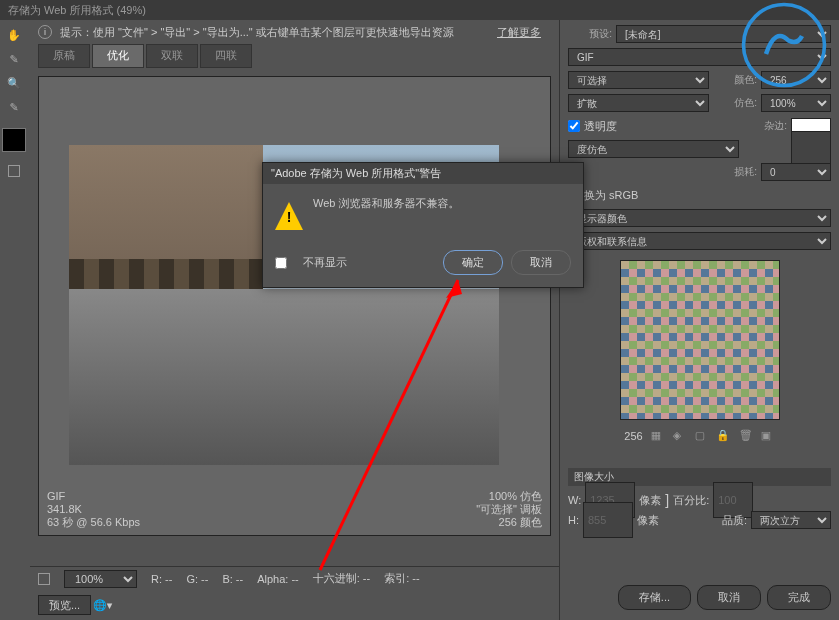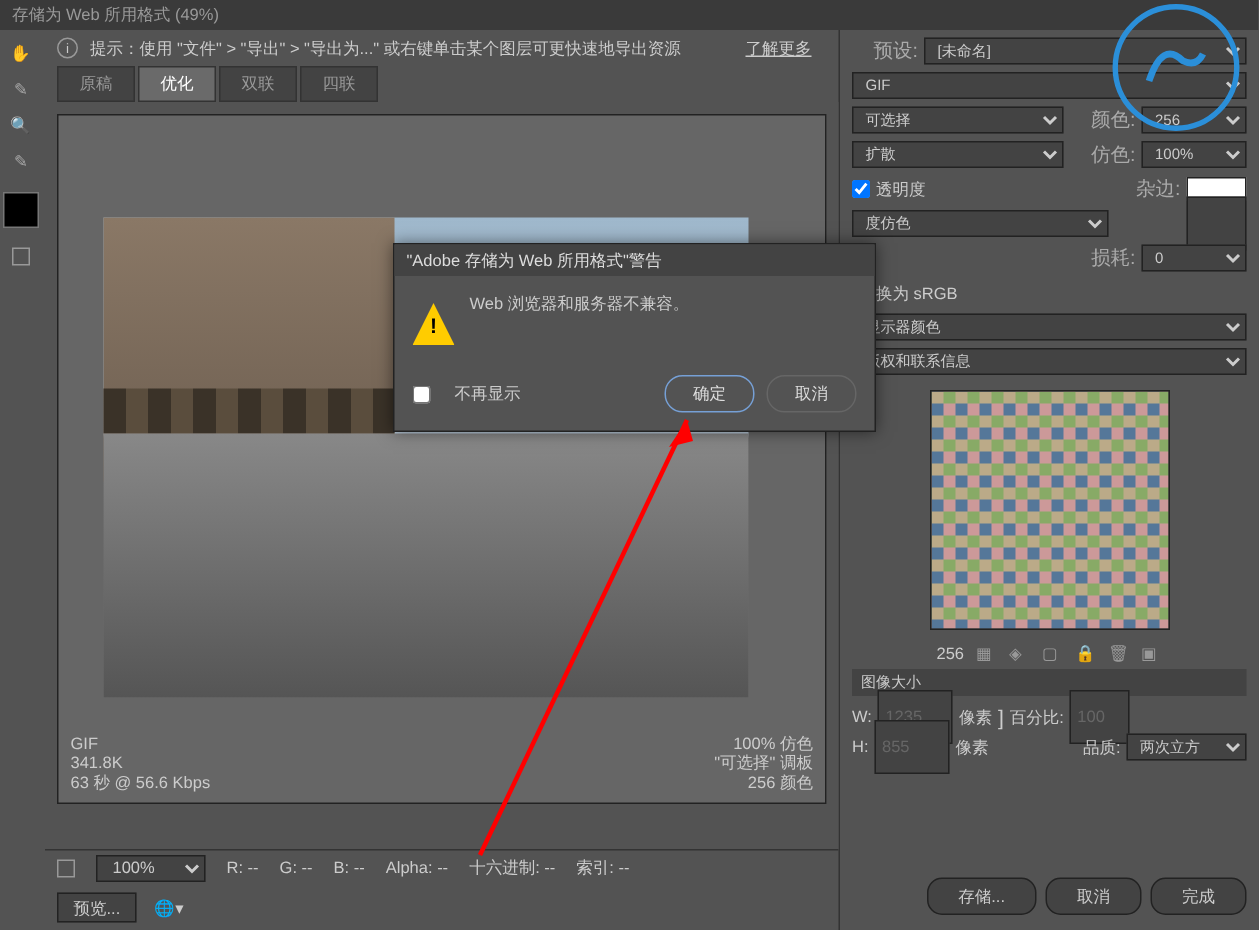--- a/index.html
+++ b/index.html
@@ -19,33 +19,33 @@
 .canvas-wrap{flex:1;background:#535353;padding:8px;position:relative}
 .canvas{width:100%;height:460px;border:1px solid #222;background:#666;position:relative;overflow:hidden}
 .photo{position:absolute;left:30px;top:68px;width:430px;height:320px;background:linear-gradient(180deg,#9fb8cc 0%,#b8c9d8 45%,#555 46%,#777 100%)}
 .photo::before{content:"";position:absolute;top:0;left:0;right:55%;bottom:45%;background:linear-gradient(180deg,#8a7866 0%,#6d5e50 100%)}
 .photo::after{content:"";position:absolute;bottom:0;left:0;right:0;height:55%;background:linear-gradient(180deg,#888 0%,#555 100%)}
 .arches{position:absolute;bottom:55%;left:0;right:55%;height:30px;background:repeating-linear-gradient(90deg,#3a3228 0,#3a3228 15px,#5a4d3d 15px,#5a4d3d 30px)}
 .stats{position:absolute;bottom:6px;left:8px;color:#999;font-size:10px;line-height:13px}
 .stats-right{position:absolute;bottom:6px;right:8px;color:#999;font-size:10px;text-align:right;line-height:13px}
 .zoom-row{height:24px;display:flex;align-items:center;gap:14px;padding:0 8px;color:#ccc;border-top:1px solid #333}
 .zoom-sel{background:#434343;border:1px solid #222;padding:1px 16px 1px 6px;color:#ccc;height:18px}
-.bottom-bar{height:30px;display:flex;align-items:center;padding:0 8px;gap:12px}
+.bottom-bar{height:30px;display:flex;align-items:center;padding:0 8px;gap:2px}
 .btn-sm{background:#434343;border:1px solid #222;padding:2px 10px;color:#ccc;height:20px}
 .right{width:280px;background:#535353;padding:4px 8px;display:flex;flex-direction:column;gap:3px;border-left:1px solid #333}
 .row{display:flex;align-items:center;gap:4px;height:20px}
-.lbl{width:44px;text-align:right;color:#aaa;font-size:13px}
+.lbl{width:44px;text-align:right;color:#aaa;font-size:10px}
 .sel{flex:1;background:#434343;border:1px solid #222;height:18px;padding:0 4px;color:#ccc;font-size:10px}
 .sel-sm{width:70px;background:#434343;border:1px solid #222;height:18px;padding:0 4px;color:#ccc;font-size:10px}
 .num{width:40px;background:#434343;border:1px solid #222;height:36px;padding:0 4px;color:#666}
 .chk{width:12px;height:12px}
 .palette{width:160px;height:160px;background:repeating-conic-gradient(#8a6 0 25%,#c99 0 50%,#579 0 75%,#ba8 0 100%);background-size:16px 16px;border:1px solid #222;margin:6px auto}
 .palette-row{display:flex;align-items:center;justify-content:center;gap:8px;font-size:10px}
 .pal-icon{width:14px;height:14px;color:#999}
-.sect{margin-top:0}
+.sect{margin-top:22px}
 .sect-head{background:#434343;padding:2px 6px;font-size:10px;color:#ccc;margin-bottom:4px}
 .footer-btns{margin-top:auto;display:flex;gap:6px;justify-content:flex-end;padding:6px 0}
 .f-btn{background:#434343;border:1px solid #222;padding:4px 20px;color:#ccc;border-radius:10px}
 .dialog{position:absolute;left:262px;top:162px;width:322px;background:#535353;border:1px solid #222;box-shadow:0 0 10px rgba(0,0,0,.5);z-index:100}
 .dlg-title{background:#434343;padding:3px 8px;color:#ddd;font-size:11px}
 .dlg-body{padding:12px;display:flex;gap:10px}
 .warn-icon{width:28px;height:28px;background:#fc0;clip-path:polygon(50% 0,100% 100%,0 100%);position:relative;flex-shrink:0;margin-top:6px}
 .warn-icon::after{content:"!";position:absolute;left:50%;top:55%;transform:translate(-50%,-50%);color:#000;font-weight:bold;font-size:14px}
 .dlg-msg{color:#ddd;font-size:11px;line-height:15px}
 .dlg-foot{display:flex;align-items:center;padding:8px 12px 12px;gap:8px}

